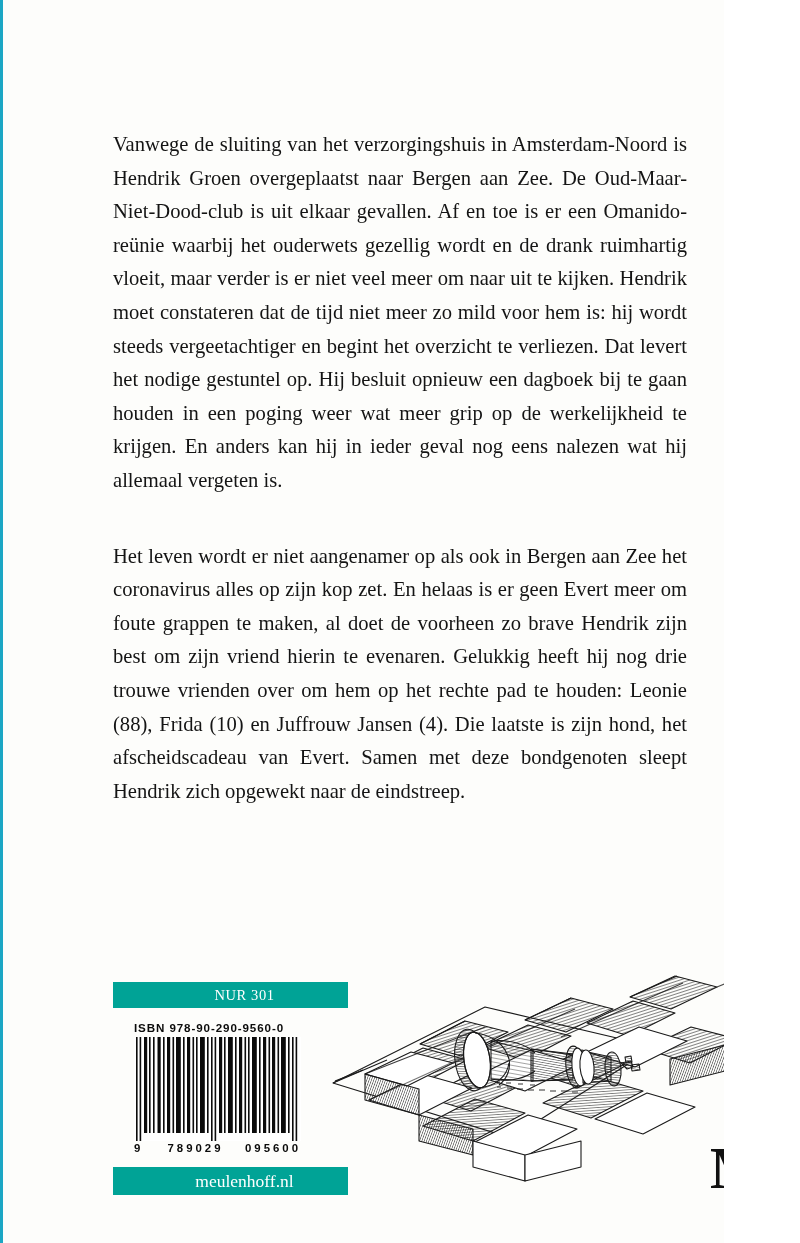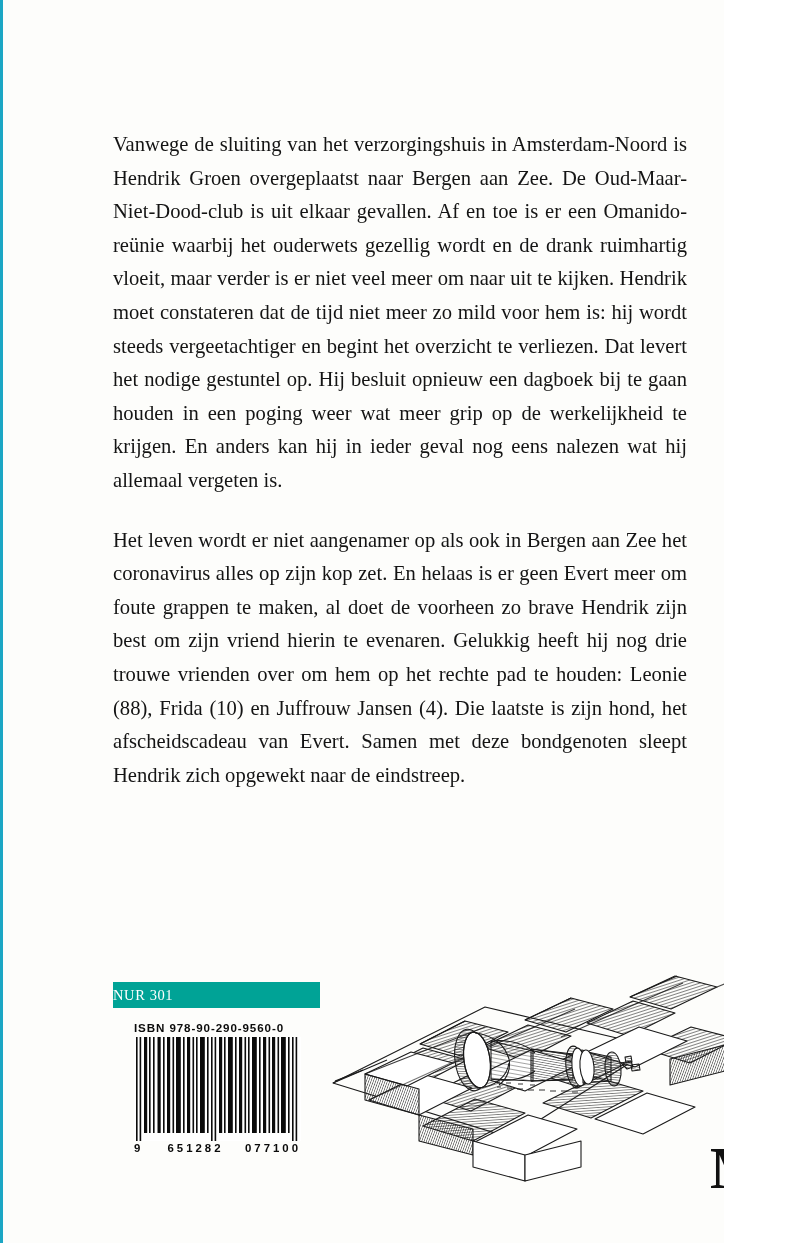--- a/index.html
+++ b/index.html
@@ -44,21 +44,21 @@
     font-size: 20.6px;
     line-height: 33.6px;
     color: #141414;
     text-align: justify;
     text-justify: inter-word;
     margin: 0;
     -webkit-hyphens: none;
     hyphens: none;
   }
   .para + .para {
-    margin-top: 26px;
+    margin-top: 42px;
   }
 
   #quote-line {
     position: absolute;
     left: 113px;
     top: 893px;
     width: 574px;
     font-family: "Liberation Serif", serif;
     font-size: 20.6px;
     line-height: 28px;
@@ -70,21 +70,23 @@
     font-family: "Liberation Serif", serif;
   }
 
   
   .teal-banner {
     position: absolute;
     left: 113px;
     width: 207px;
     background: #00a396;
     color: #ffffff;
-    font-family: "Liberation Serif", serif;
+    text-align: center;
+    font-family: "Liberation Serif", serif;
+    padding-left: 28px;
   }
   #nur-banner {
     top: 982px;
     height: 26px;
     line-height: 26px;
     font-size: 14.5px;
     letter-spacing: 0.6px;
   }
   #publisher-banner {
     top: 1167px;
@@ -204,25 +206,26 @@
         <rect x="138" y="0" width="3.2" height="96"></rect>
         <rect x="143.5" y="0" width="1.6" height="96"></rect>
         <rect x="147" y="0" width="4.8" height="96"></rect>
         <rect x="154" y="0" width="1.6" height="96"></rect>
         <rect x="158" y="0" width="1.6" height="104"></rect>
         <rect x="161.6" y="0" width="1.6" height="104"></rect>
       </g>
     </svg>
     <div id="barcode-digits">
       <span class="bd-lead">9</span>
-      <span class="bd-group">651282</span>
-      <span class="bd-group">077100</span>
+      <span class="bd-group">789029</span>
+      <span class="bd-group">095600</span>
     </div>
   </div>
 
+  <div id="publisher-banner" class="teal-banner">meulenhoff.nl</div>
 
   <svg id="chess-illustration" viewBox="0 0 450 220" xmlns="http://www.w3.org/2000/svg">
     <defs>
       <pattern id="hatch" width="3" height="3" patternUnits="userSpaceOnUse" patternTransform="rotate(72)">
         <line x1="0" y1="0" x2="0" y2="3" stroke="#1a1a1a" stroke-width="1.1"></line>
       </pattern>
       <pattern id="hatch2" width="2.6" height="2.6" patternUnits="userSpaceOnUse" patternTransform="rotate(86)">
         <line x1="0" y1="0" x2="0" y2="2.6" stroke="#1a1a1a" stroke-width="1"></line>
       </pattern>
       <pattern id="hatchEdge" width="2.2" height="2.2" patternUnits="userSpaceOnUse" patternTransform="rotate(20)">

